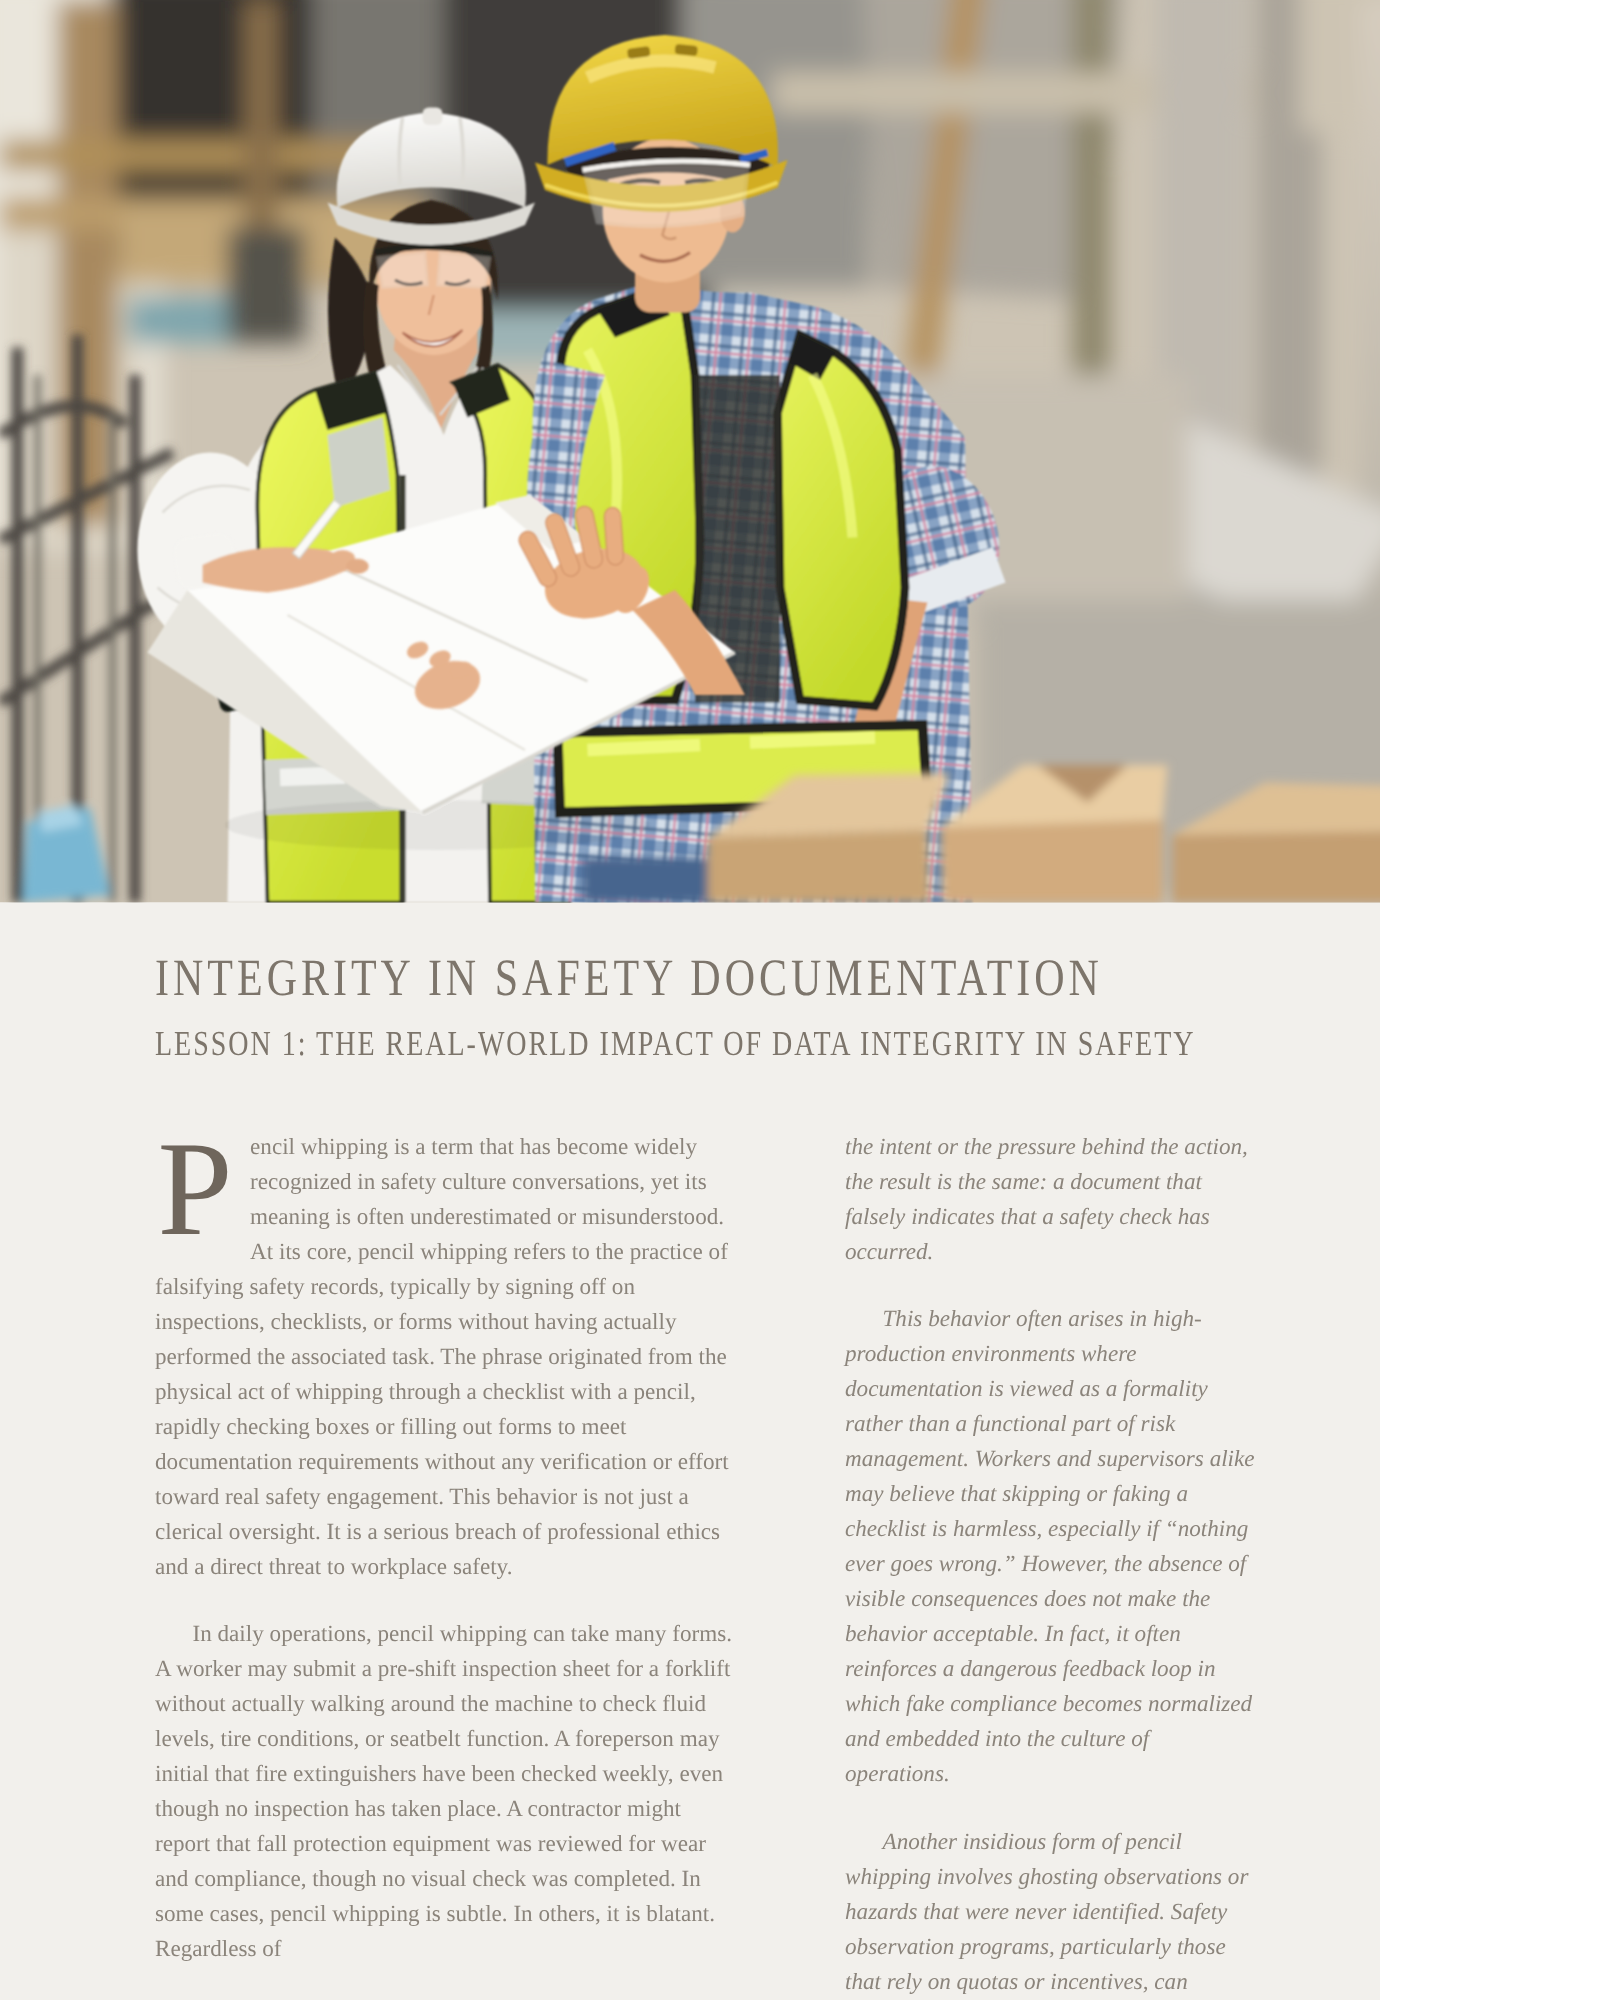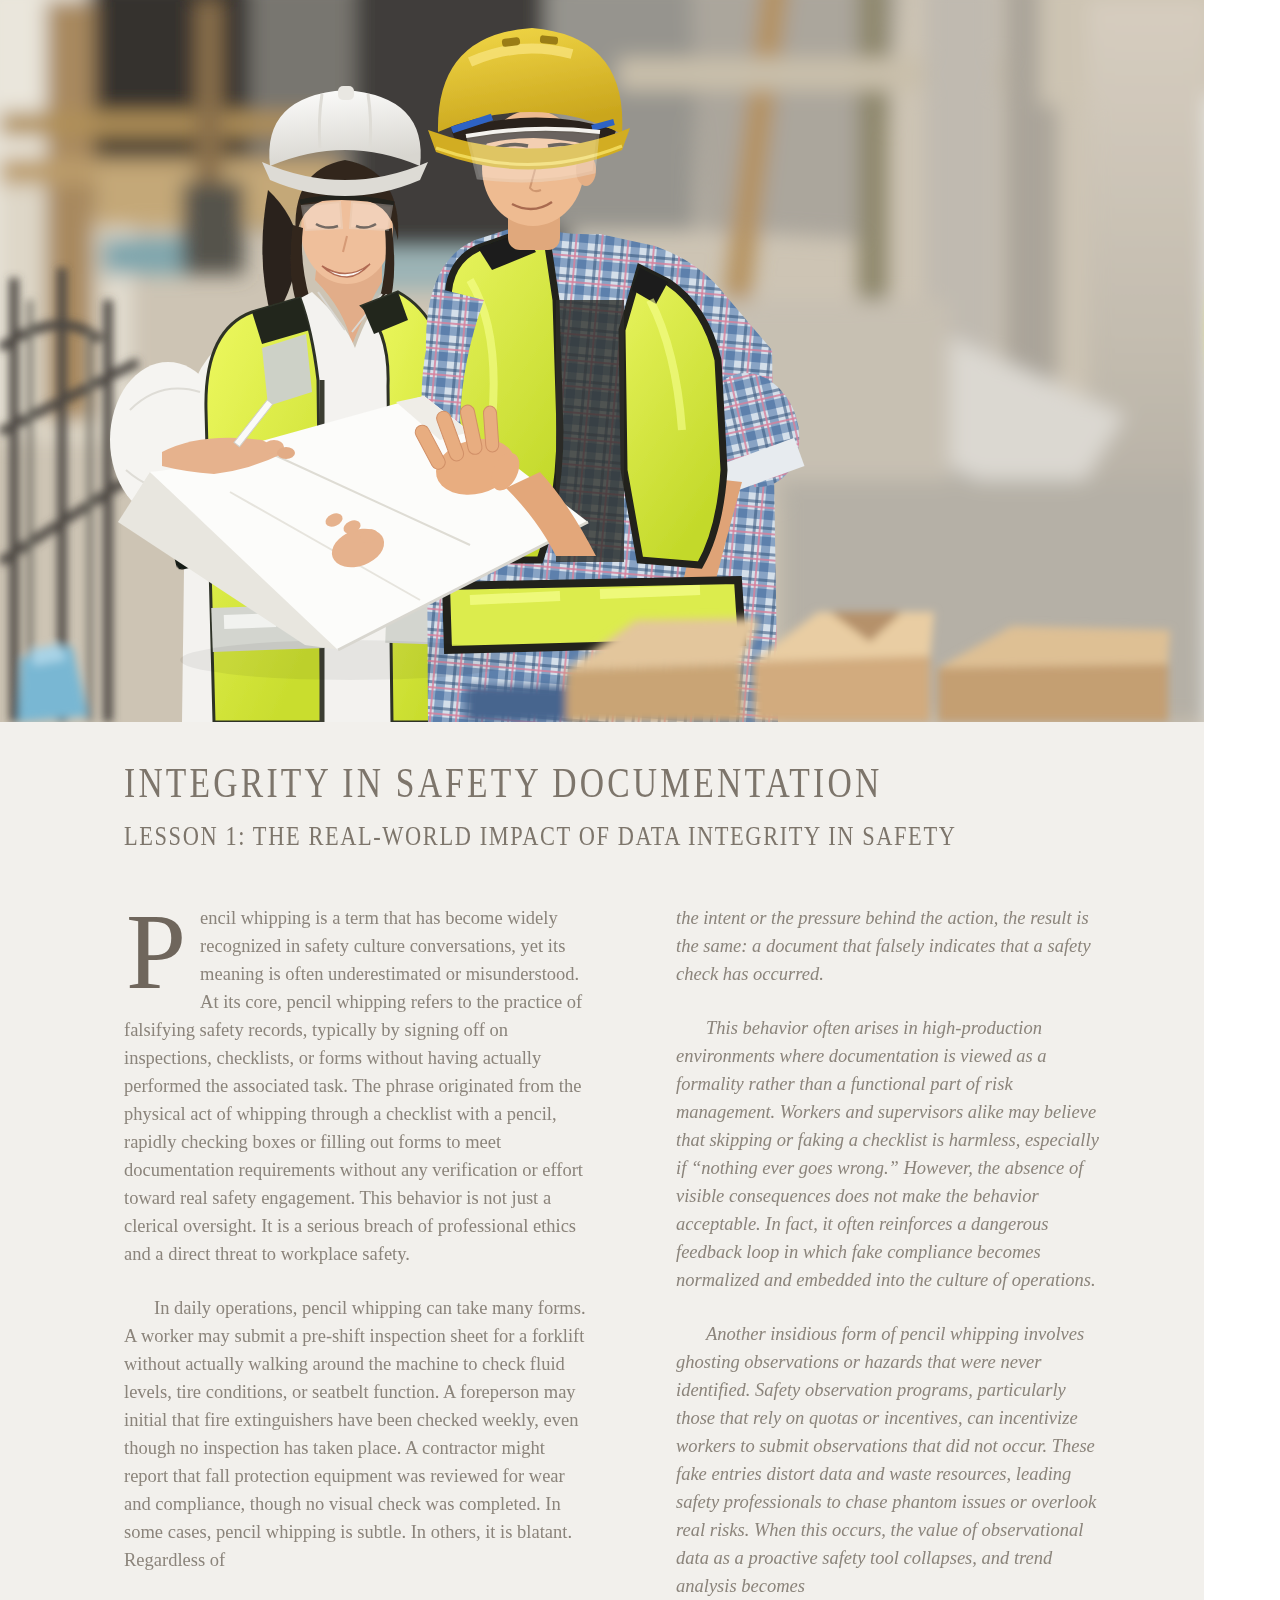--- a/index.html
+++ b/index.html
@@ -1,20 +1,20 @@
 <!DOCTYPE html>
 <html style="--page-bg: #f2f0ec; --title-text: #7d756b; --body-text: #8b847b; --drop-cap: #6f665c; --vest-yellow: #d9e84a; --helmet-yellow: #e3c22f; --helmet-white: #f0efec; --plaid-blue: #7e9cc0; --jeans-blue: #48658c; --cardboard-tan: #cfa87a;"><head>
 <meta charset="utf-8">
 <style>
   :root{
     --page-bg:#f2f0ec; --title-text:#7d756b; --body-text:#8b847b; --drop-cap:#6f665c;
   }
   html,body{margin:0;padding:0;}
   body{background:#ffffff;}
-  .page{width:1204px;height:1600px;overflow:hidden;background:var(--page-bg);position:relative;
+  .page{width:1104px;height:1600px;overflow:hidden;background:var(--page-bg);position:relative;
         font-family:"Liberation Serif", serif;}
   .hero{width:1280px;height:722px;overflow:hidden;line-height:0;}
   .hero svg{display:block;}
   .content{padding-top:40px;}
   .title{margin:0 0 0 124px;font-size:42px;font-weight:400;color:var(--title-text);
          letter-spacing:4px;line-height:1.0;transform:scaleX(0.80);transform-origin:left top;
          white-space:nowrap;}
   .subtitle{margin:18px 0 0 124px;font-size:28px;font-weight:400;color:var(--title-text);
          letter-spacing:2px;line-height:1.0;transform:scaleX(0.80);transform-origin:left top;
          white-space:nowrap;}

